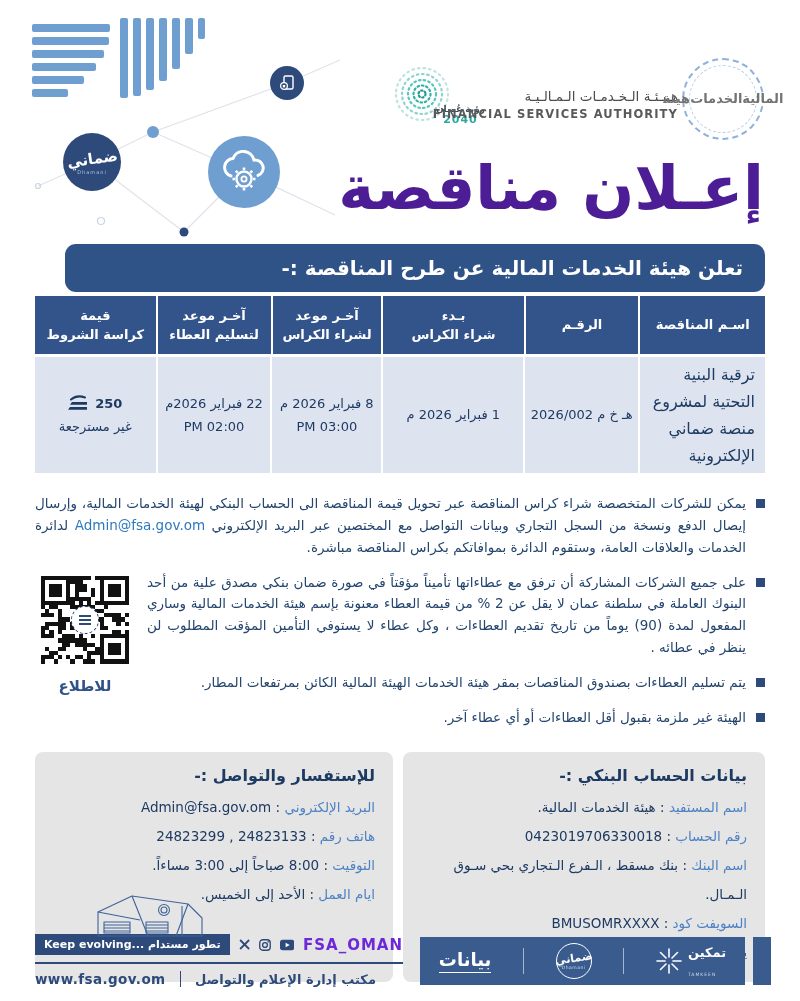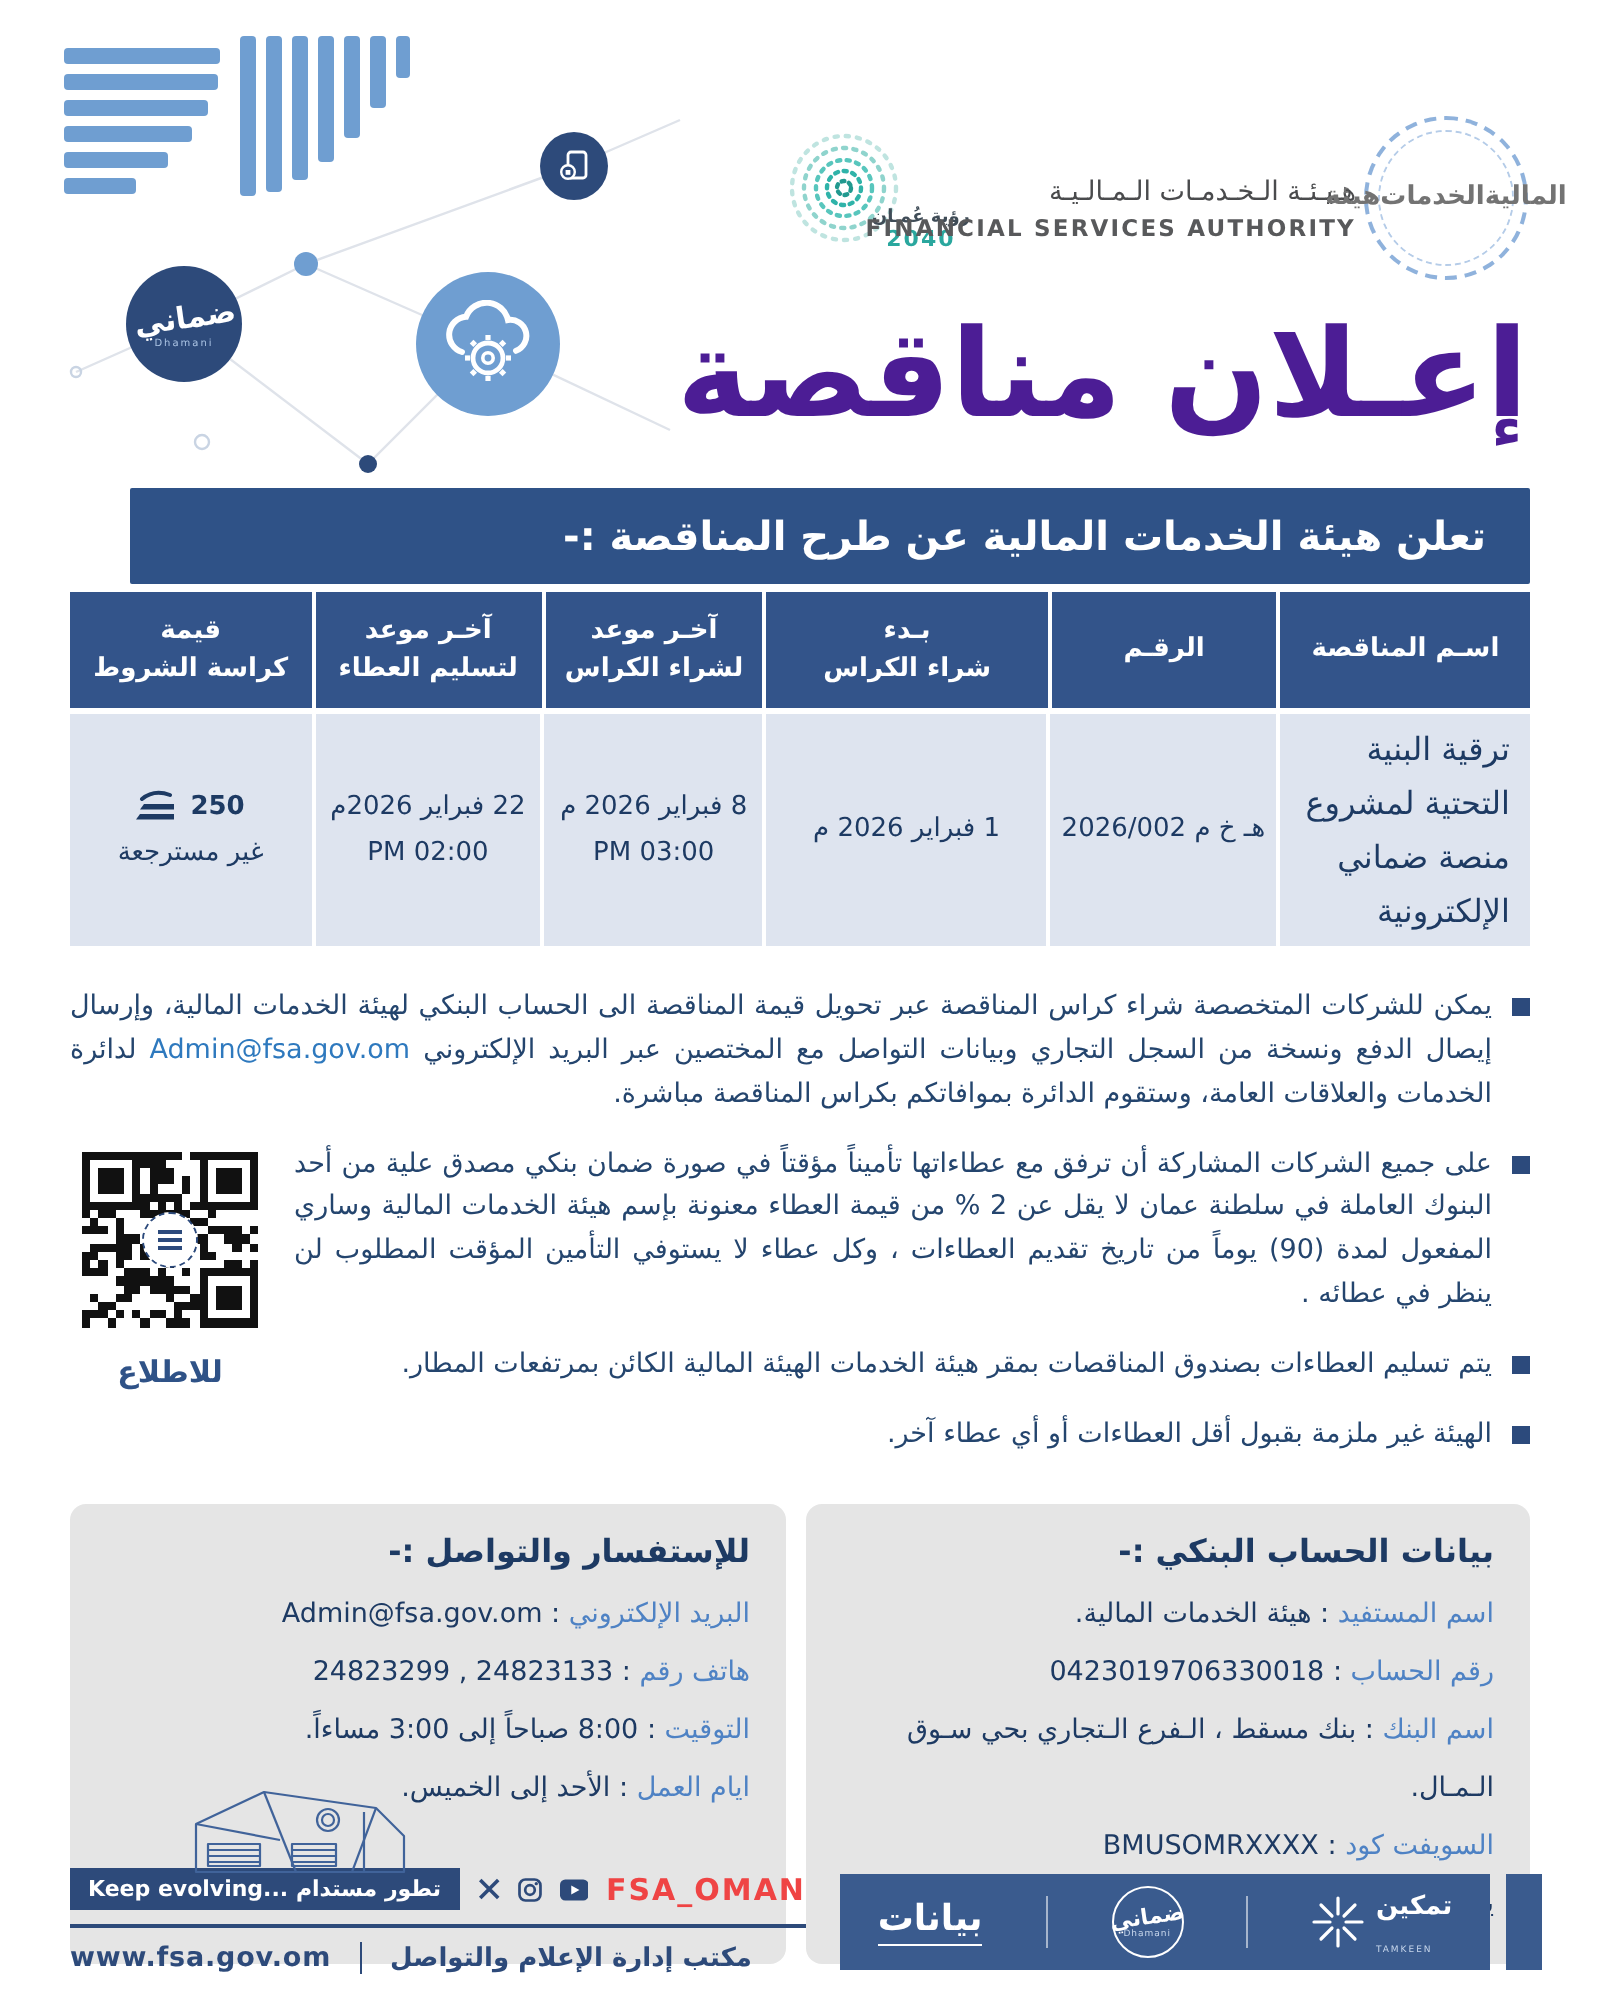--- a/index.html
+++ b/index.html
@@ -32,21 +32,21 @@
   .fsa-logo .ring2 { position:absolute; inset:7px; border-radius:50%; border:1px dashed #b5cce8; }
   .fsa-logo .ktext { position:absolute; inset:0; display:flex; flex-direction:row; align-items:center;
                      justify-content:center; color:#737373; font-weight:bold; font-size:13px; line-height:1.25; }
 
   .main-title { position:absolute; right:36px; top:152px; font-size:61px; font-weight:bold;
                 color:#4c1d95; direction:rtl; }
 
   
   .content { padding:0 35px; direction:rtl; }
   .banner { background:#2f5287; color:#fff; height:48px; display:flex; align-items:center;
-            padding:0 22px; font-size:20px; font-weight:bold; border-radius:1px;margin-left:30px; }
+            padding:0 22px; font-size:20px; font-weight:bold; border-radius:11px;margin-left:30px; }
   .tbl { margin-top:4px; }
   .tbl-head, .tbl-row { display:flex; gap:2px; }
   .tbl-head .cell { background:#33548a; color:#fff; height:58px; display:flex; flex-direction:column;
                     align-items:center; justify-content:center; font-size:13px; font-weight:bold; line-height:1.5; }
   .tbl-row { margin-top:3px; }
   .tbl-row .cell { background:#dee4ef; color:#1d3a63; height:116px; display:flex; flex-direction:column;
                    align-items:center; justify-content:center; font-size:13px; line-height:1.8; }
   .c-name { width:128px; }  .c-num { width:116px; } .c-start { width:144px; }
   .c-buy { width:112px; }   .c-sub { width:116px; } .c-fee { width:124px; }
   .tbl-row .c-name { align-items:flex-end; padding-left:6px; padding-right:10px; text-align:right; font-size:16px; line-height:1.7; }
@@ -81,21 +81,21 @@
   .info-row .val { color:#1d3a63; }
   .p-note { font-size:13.5px; color:#1d3a63; line-height:2.1; }
 
   
   .footer { position:absolute; left:0; right:0; top:898px; height:103px; }
   .f-left { position:absolute; left:35px; top:36px; width:368px; direction:ltr; }
   .building { position:absolute; left:55px; top:-42px; }
   .badge-row { display:flex; align-items:center; gap:9px; }
   .badge { background:#2d4a7a; color:#fff; font-size:11px; font-weight:bold;
            padding:4px 9px; white-space:nowrap; }
-  .handle { font-size:15px; font-weight:bold; color:#ef4444; letter-spacing:1px; }
+  .handle { font-size:15px; font-weight:bold; color:#6d28d9; letter-spacing:1px; }
   .f-bottom { display:flex; align-items:center; gap:14px; border-top:2px solid #2d4a7a;
               margin-top:7px; padding-top:7px; }
   .website { font-size:13.5px; font-weight:bold; color:#2d4a7a; letter-spacing:.4px; }
   .v-div { width:1.5px; height:16px; background:#2d4a7a; }
   .office { font-size:13px; font-weight:bold; color:#2d4a7a; direction:rtl; }
   .f-bar { position:absolute; right:55px; top:39px; width:325px; height:48px; background:#3a5b8e;
            display:flex; align-items:center; justify-content:space-around; direction:ltr; padding:0 14px;gap:22px; }
   .f-sep { width:1px; height:26px; background:rgba(255,255,255,.55); }
   .f-sq { position:absolute; right:29px; top:39px; width:18px; height:48px; background:#3a5b8e; }
   .bayanat { color:#fff; font-weight:bold; font-size:18px; border-bottom:1.5px solid #fff; padding-bottom:2px; }

